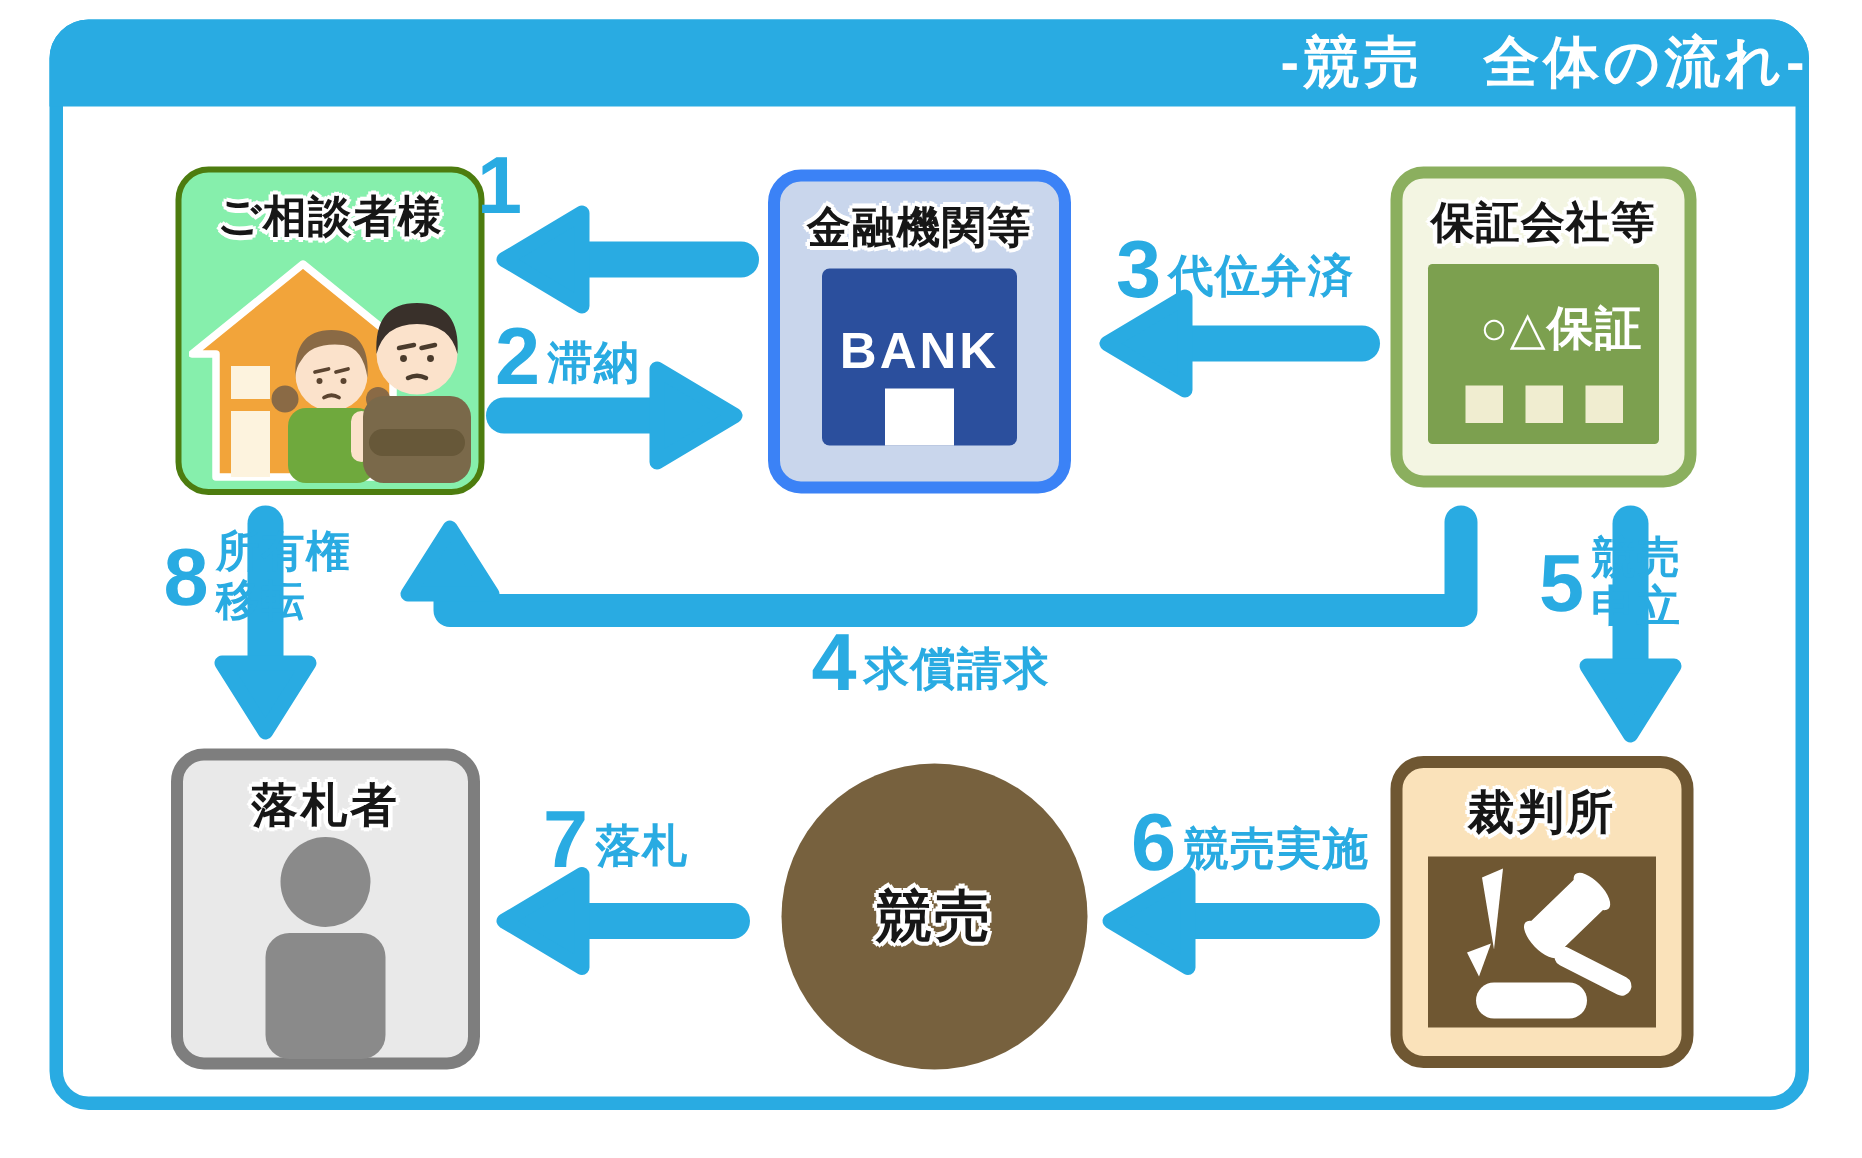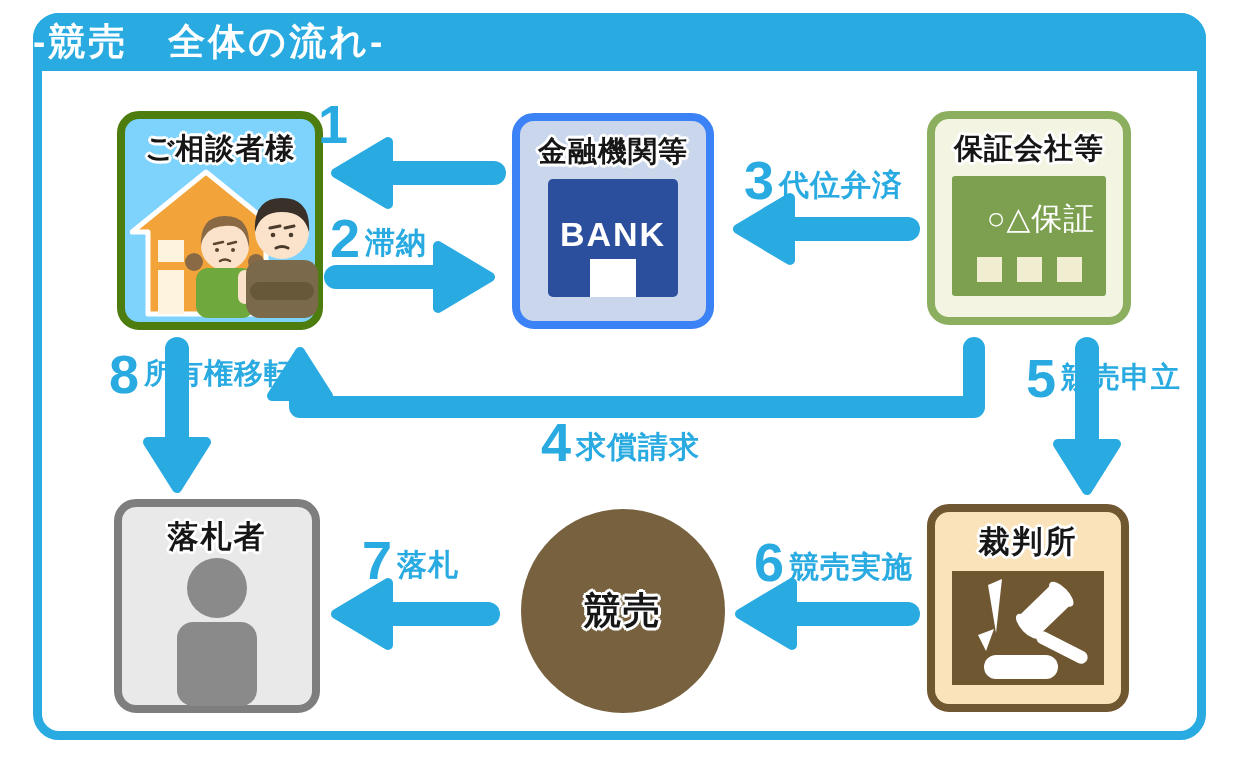--- a/index.html
+++ b/index.html
@@ -3,48 +3,48 @@
 <meta charset="utf-8">
 <style>
   html,body{margin:0;padding:0;background:#ffffff;}
   .stage{position:relative;width:1241px;height:772px;background:#ffffff;overflow:hidden;
          font-family:"Liberation Sans","DejaVu Sans",sans-serif;}
 
   
   .frame{position:absolute;left:33px;top:13px;width:1173px;height:727px;box-sizing:border-box;
          border:9px solid #29ABE2;border-radius:26px;background:#ffffff;z-index:0;}
   .title-band{position:absolute;left:-9px;top:-9px;width:1173px;height:58px;background:#29ABE2;
-              border-radius:26px 26px 0 0;display:flex;align-items:center;justify-content:flex-start;}
+              border-radius:26px 26px 0 0;display:flex;align-items:center;justify-content:flex-end;}
   .title-band span{color:#ffffff;font-size:37px;font-weight:bold;letter-spacing:3px;}
 
   
   .arrows{position:absolute;left:0;top:0;z-index:1;}
   .sh{stroke:#29ABE2;stroke-width:24;stroke-linecap:round;fill:none;}
   .sh4{stroke:#29ABE2;stroke-width:22;stroke-linecap:round;stroke-linejoin:round;fill:none;}
   .hd{fill:#29ABE2;stroke:#29ABE2;stroke-width:10;stroke-linejoin:round;}
 
   
   .node{position:absolute;box-sizing:border-box;border-radius:22px;z-index:2;text-align:center;}
   .node-title{font-weight:bold;color:#161616;
       text-shadow:-2px -2px 0 #fff,2px -2px 0 #fff,-2px 2px 0 #fff,2px 2px 0 #fff,
                   -3px 0 0 #fff,3px 0 0 #fff,0 -3px 0 #fff,0 3px 0 #fff;}
-  .client{left:117px;top:111px;width:206px;height:219px;border:8px solid #4d7c0f;background:#7dd3fc;}
+  .client{left:117px;top:111px;width:206px;height:219px;border:4px solid #4d7c0f;background:#86efac;}
   .client .node-title{font-size:29px;margin-top:10px;letter-spacing:1px;}
   .client svg{position:absolute;left:5px;bottom:4px;}
 
   .bank{left:512px;top:113px;width:202px;height:216px;border:8px solid #3b82f6;background:#C9D6EC;}
   .bank .node-title{font-size:29px;margin-top:11px;letter-spacing:1px;}
   .bank-building{position:relative;width:130px;height:118px;margin:7px auto 0;background:#2B4F9D;border-radius:5px;}
   .bank-sign{color:#ffffff;font-size:34px;font-weight:bold;letter-spacing:2px;padding-top:36px;}
   .bank-door{position:absolute;left:50%;bottom:0;transform:translateX(-50%);width:46px;height:38px;background:#ffffff;}
 
   .guarantor{left:927px;top:111px;width:204px;height:214px;border:8px solid #8BAF5E;background:#F3F5E2;}
   .guarantor .node-title{font-size:29px;margin-top:10px;letter-spacing:1px;}
   .g-building{position:relative;width:154px;height:120px;margin:7px auto 0;background:#7CA04F;border-radius:3px;}
-  .g-sign{color:#ffffff;font-size:31px;font-weight:normal;padding-top:22px;letter-spacing:1px;padding-left:24px;}
+  .g-sign{color:#ffffff;font-size:31px;font-weight:bold;padding-top:22px;letter-spacing:1px;padding-left:24px;}
   .g-windows{position:absolute;left:0;right:0;bottom:14px;display:flex;justify-content:center;gap:15px;}
   .g-windows i{width:25px;height:25px;background:#F0EDD0;display:block;}
 
   .court{left:927px;top:504px;width:202px;height:208px;border:8px solid #6F5732;background:#FAE2BA;}
   .court .node-title{font-size:31px;margin-top:9px;letter-spacing:2px;}
   .court-inner{position:relative;width:152px;height:114px;margin:8px auto 0;background:#6F5732;}
 
   .bidder{left:114px;top:499px;width:206px;height:214px;border:8px solid #7E7E7E;background:#E9E9E9;}
   .bidder .node-title{font-size:31px;margin-top:9px;letter-spacing:2px;}
   .person{position:absolute;left:50%;transform:translateX(-50%);}
@@ -53,21 +53,21 @@
 
   .auction{left:521px;top:509px;width:204px;height:204px;border-radius:50%;background:#77613E;
            display:flex;align-items:center;justify-content:center;z-index:2;position:absolute;}
   .auction .node-title{font-size:37px;letter-spacing:2px;}
 
   
   .alabel{position:absolute;z-index:3;display:flex;align-items:flex-end;color:#29ABE2;font-weight:bold;white-space:nowrap;}
   .anum{font-size:54px;line-height:0.82;}
   .atext{font-size:30px;line-height:1;margin-left:5px;margin-bottom:2px;letter-spacing:1px;}
   .alabel.stacked{align-items:center;}
-  .astack{display:flex;flex-direction:row;margin-left:5px;}
+  .astack{display:flex;flex-direction:column;margin-left:5px;}
   .astack span{font-size:29px;line-height:1.15;letter-spacing:1px;}
 </style>
 </head>
 <body>
 
 <div class="stage">
 
   <div class="frame">
     <div class="title-band">
       <span>-競売　全体の流れ-</span>

